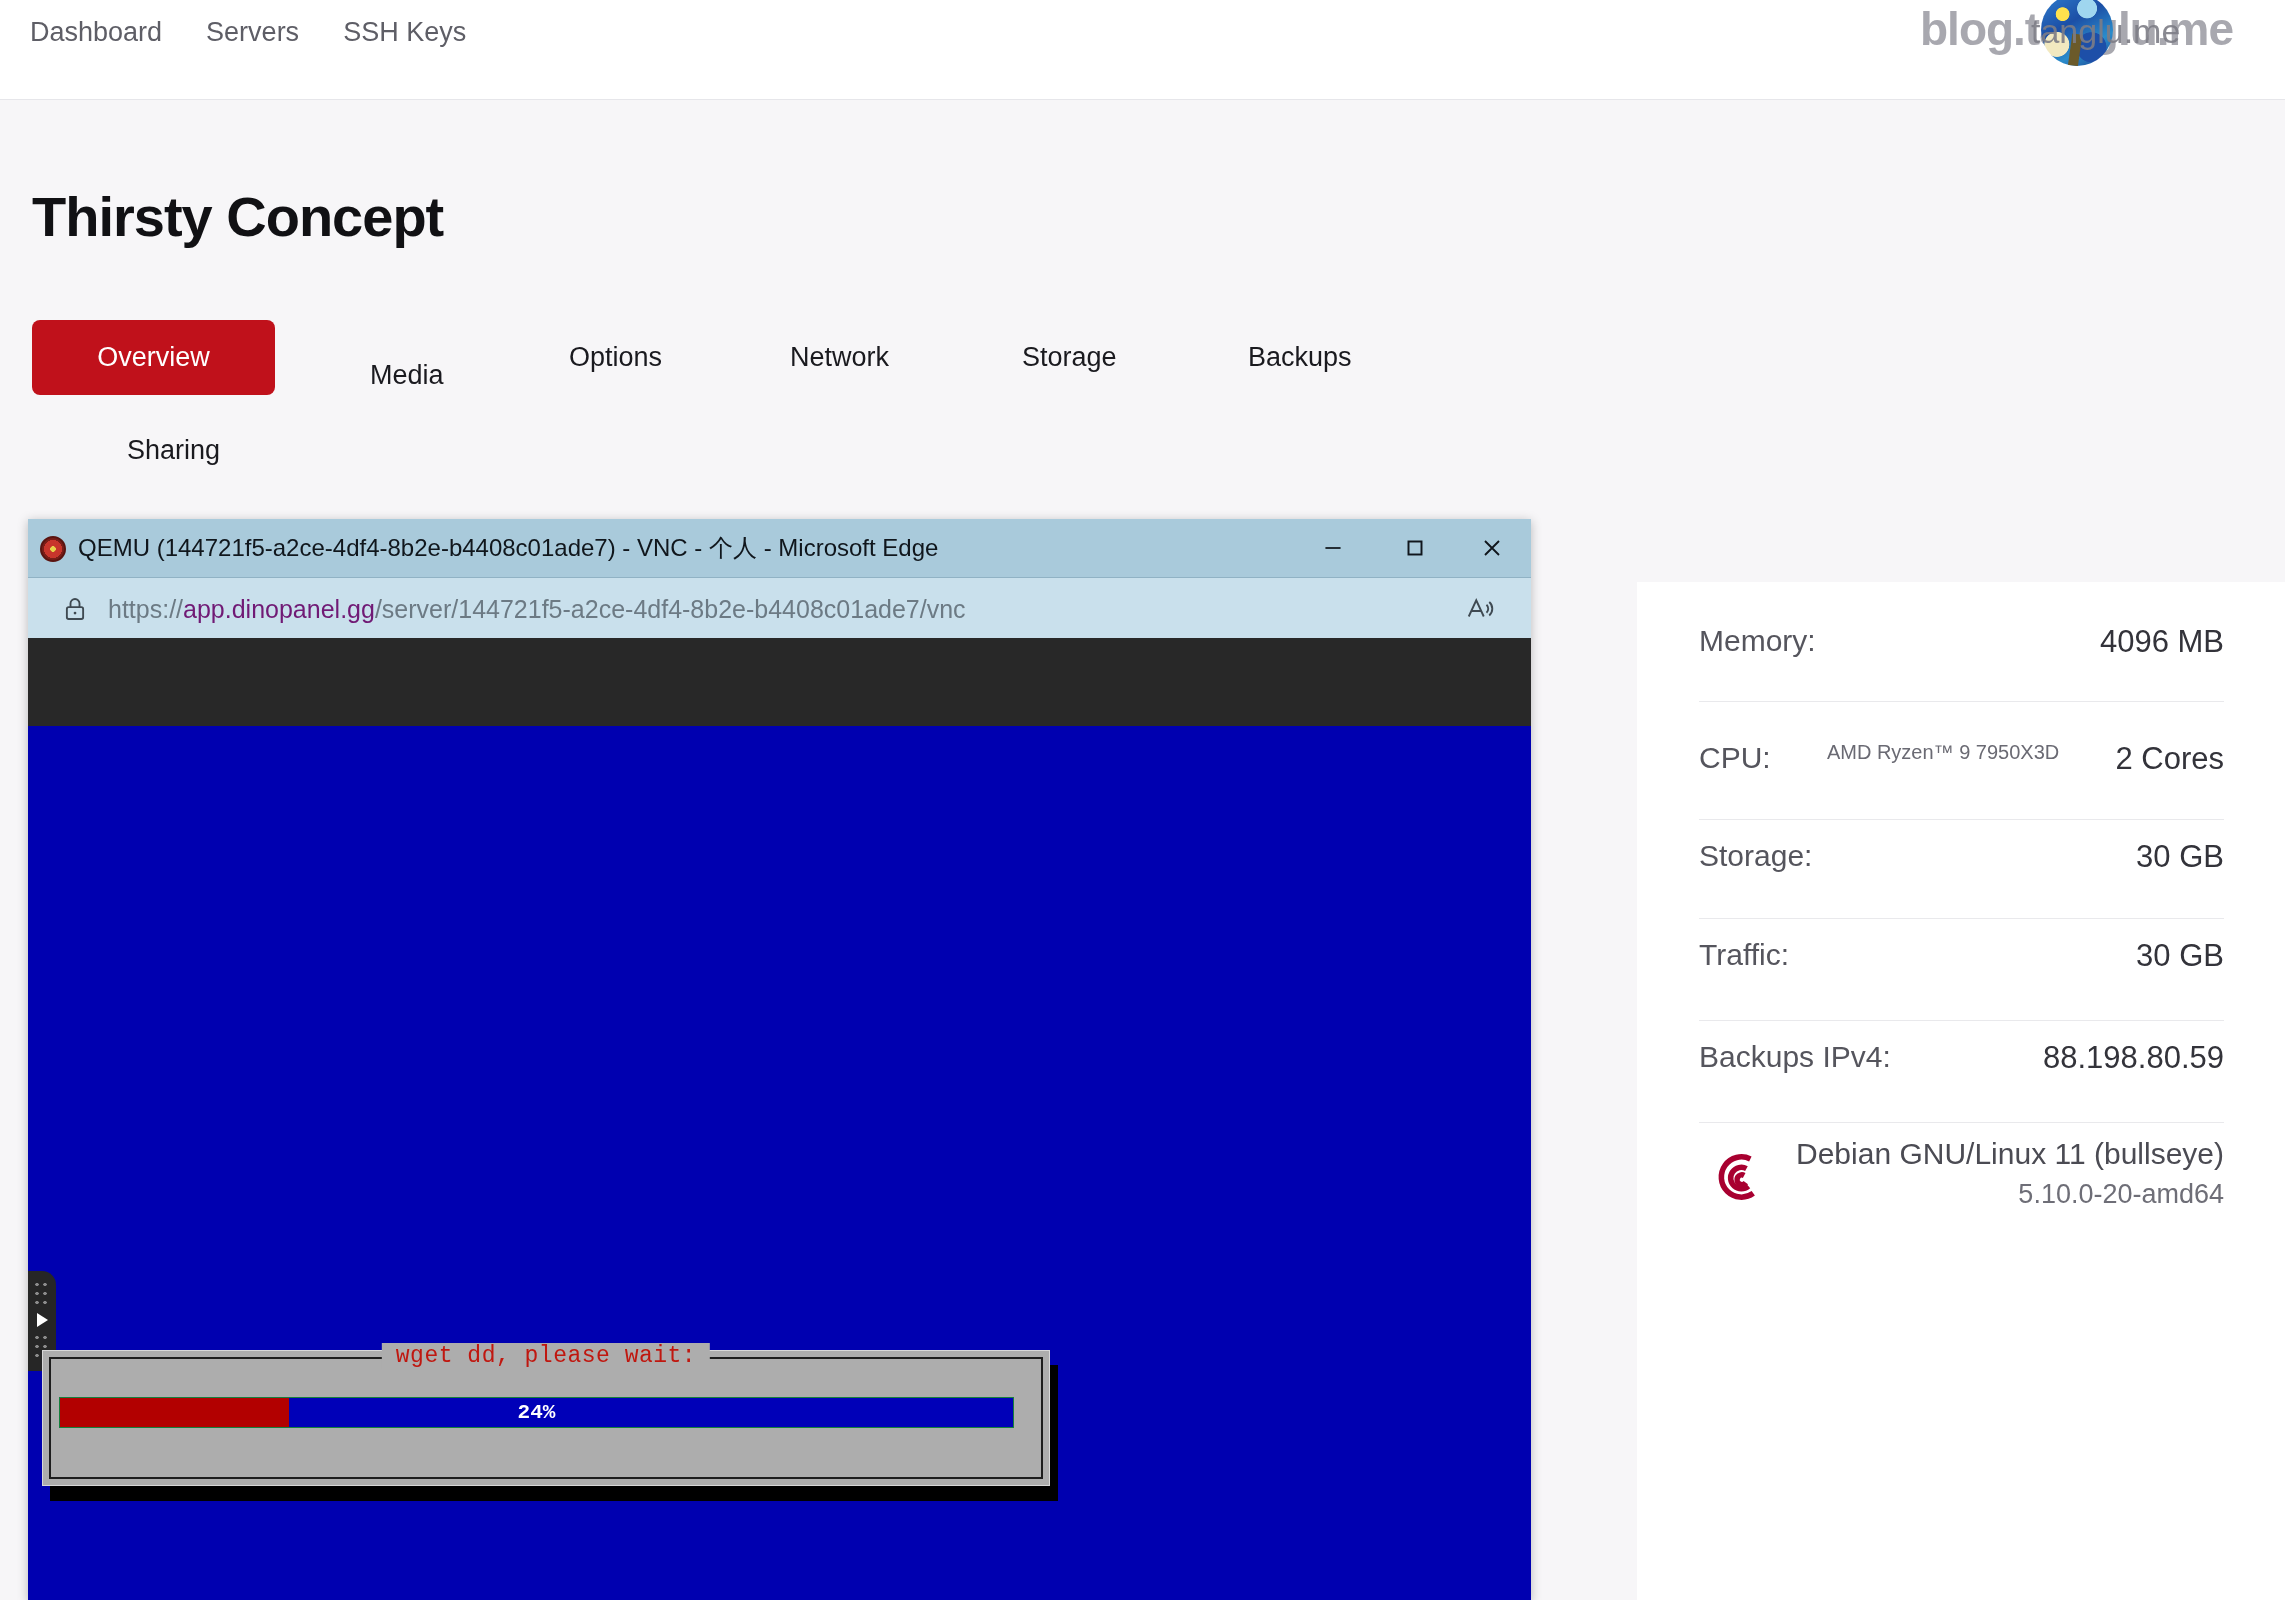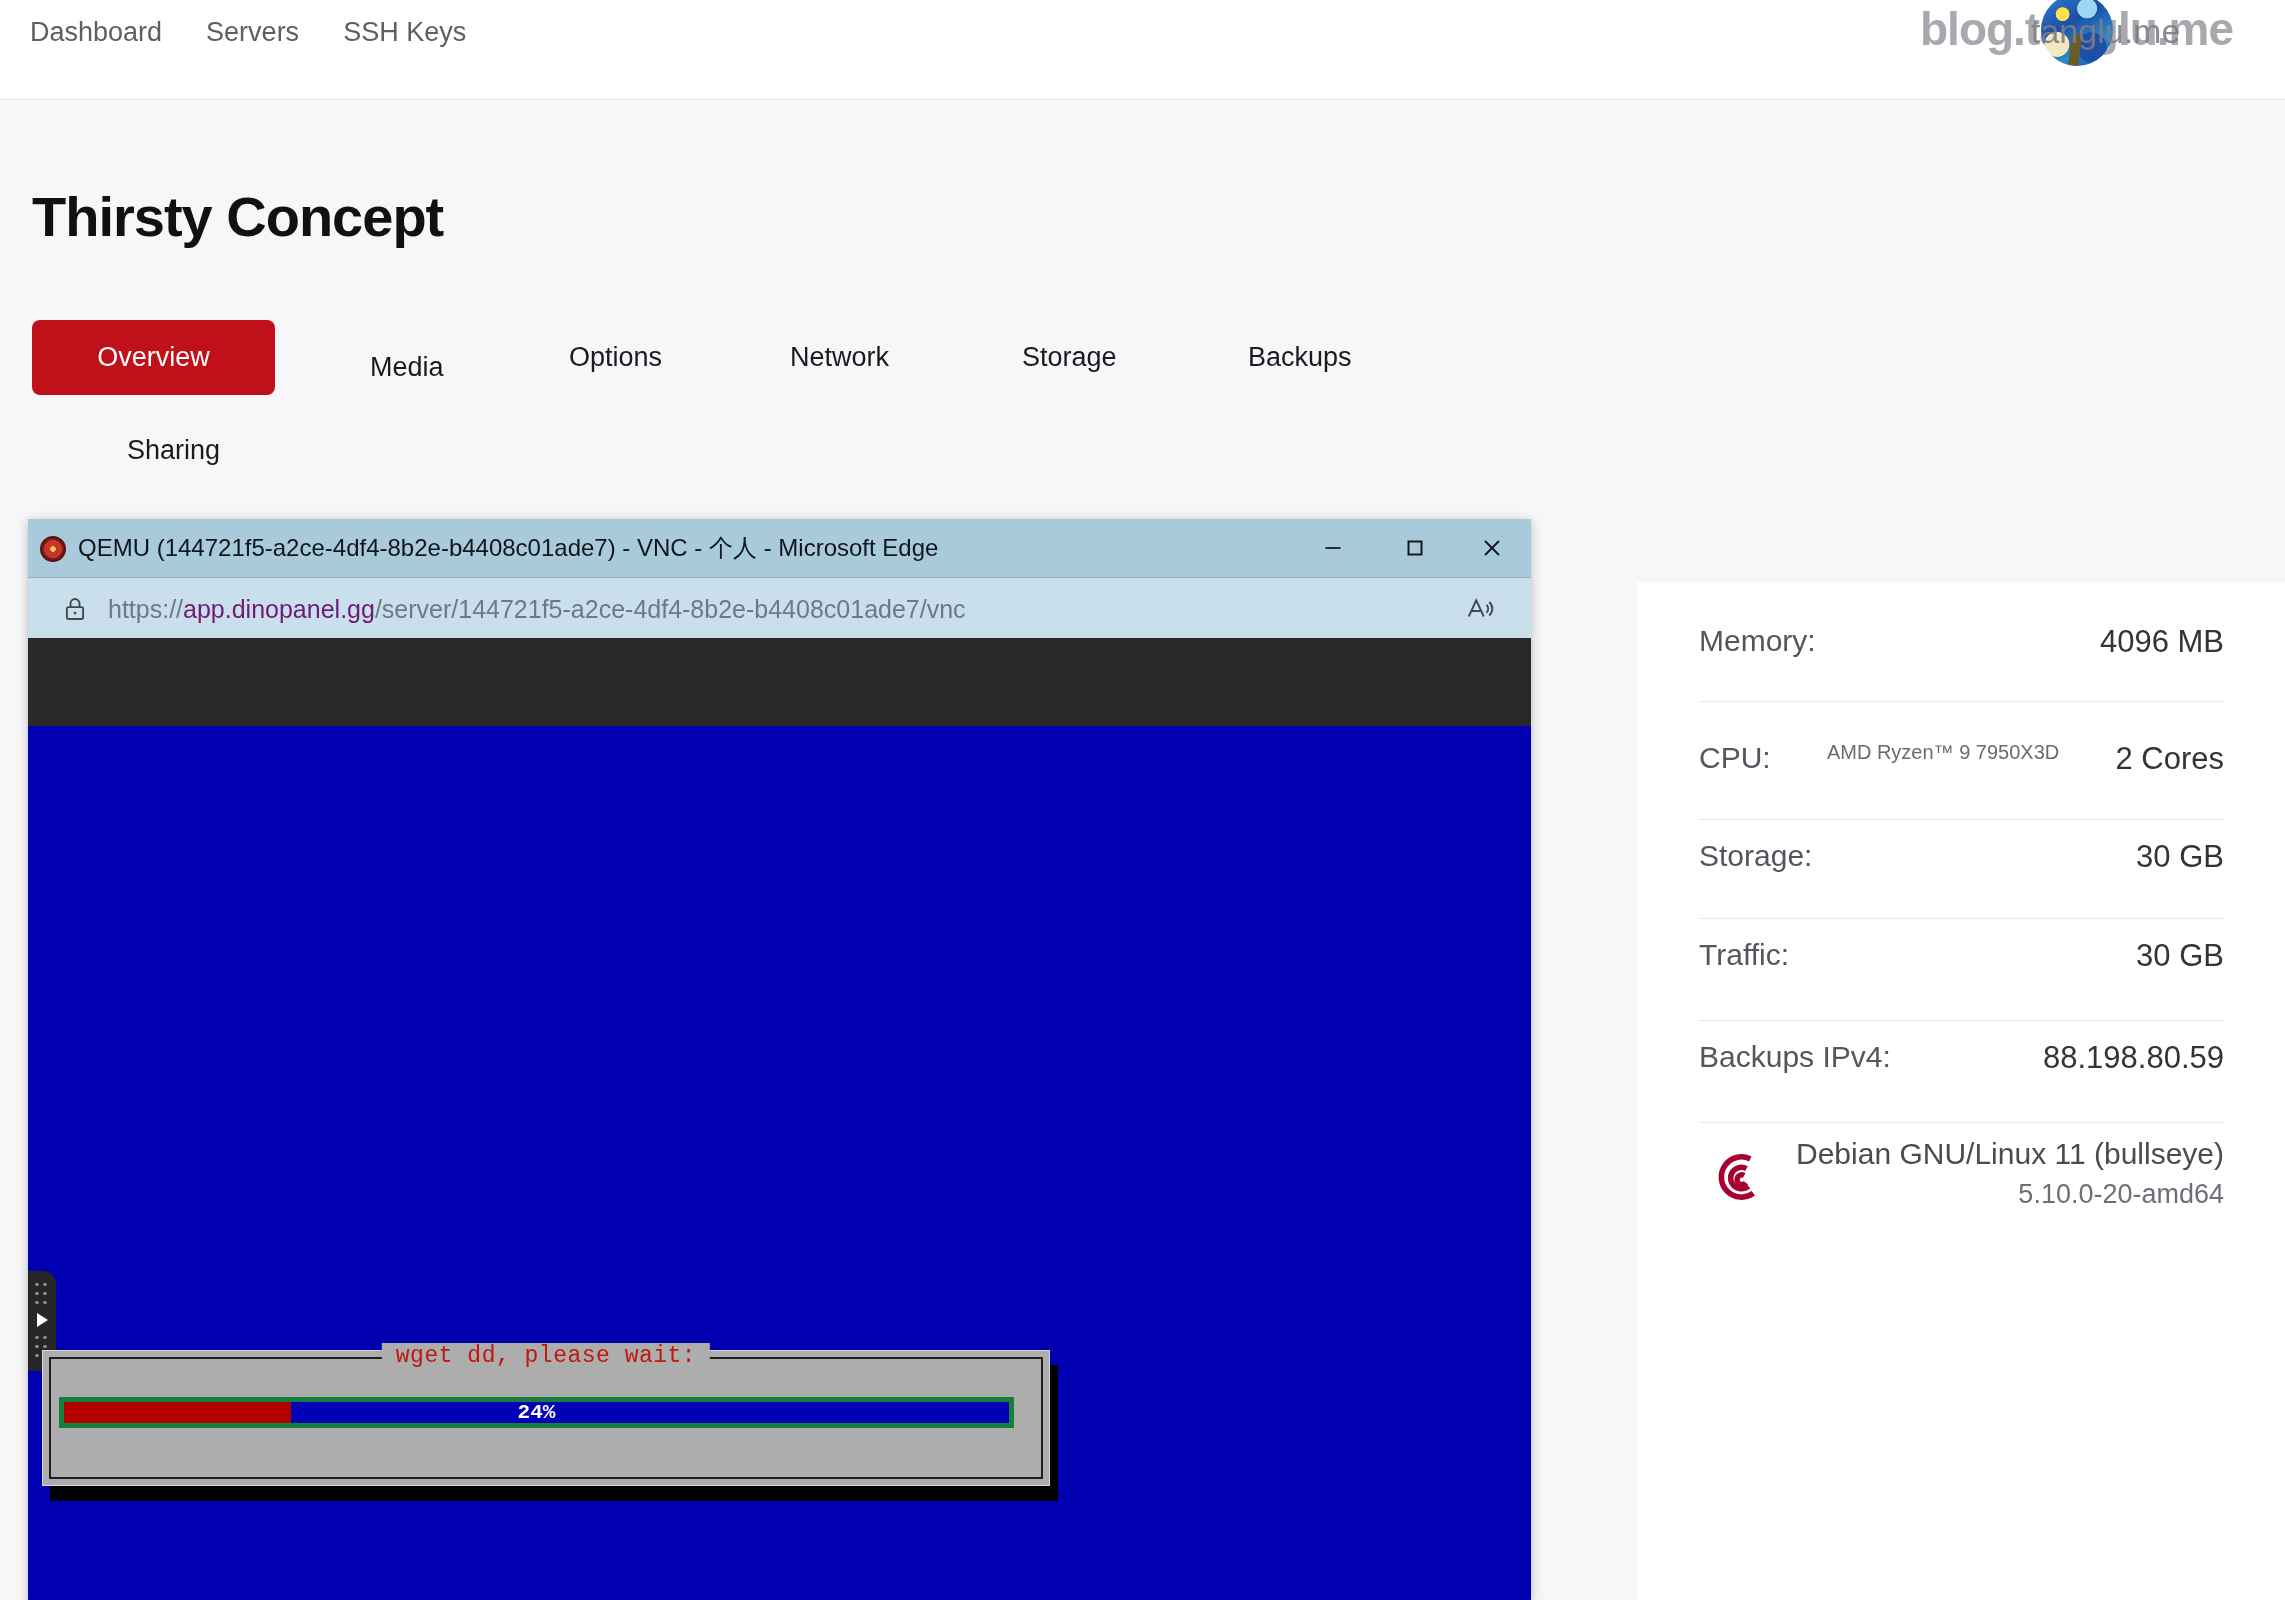--- a/index.html
+++ b/index.html
@@ -60,21 +60,21 @@
   
   .tabs { position: absolute; left: 32px; top: 320px; width: 1393px; }
   .tab {
     position: absolute; font-size: 27px; color: #1a1a1f; cursor: pointer;
     white-space: nowrap;
   }
   .tab.active {
     background: #c0111b; color: #fff; border-radius: 8px;
     padding: 22px 0; text-align: center; width: 243px; left: 0; top: 0;
   }
-  .tab.t-media   { left: 338px; top: 32px; }
+  .tab.t-media   { left: 338px; top: 40px; }
   .tab.t-options { left: 537px; top: 22px; }
   .tab.t-network { left: 758px; top: 22px; }
   .tab.t-storage { left: 990px; top: 22px; }
   .tab.t-backups { left: 1216px; top: 22px; }
   .tab.t-sharing { left: 95px; top: 115px; }
 
   
   .spec-card {
     position: absolute; left: 1637px; top: 582px; width: 649px; height: 1019px;
     background: #ffffff;
@@ -174,21 +174,21 @@
     position: absolute; left: 6px; top: 6px; right: 6px; bottom: 6px;
     border: 2px solid #1d1d1d;
   }
   .dlg-title {
     position: absolute; left: 50%; transform: translateX(-50%);
     top: -16px; padding: 0 14px; background: #adadad;
     font-size: 23px; color: #c0170f; white-space: nowrap; letter-spacing: 0.5px;
   }
   .prog-outer {
     position: absolute; left: 16px; top: 46px; width: 955px; height: 31px;
-    background: #0000b8; border: 5px solid #15803d;
+    background: #0000b8; border: 1px solid #15803d;
   }
   .prog-fill {
     position: absolute; left: 0; top: 0; height: 100%; background: #b20000;
   }
   .prog-pct {
     position: absolute; left: 0; top: 0; width: 100%; height: 100%;
     display: flex; align-items: center; justify-content: center;
     font-size: 21px; color: #ffffff; font-weight: 700;
   }
   .prog-msg {

